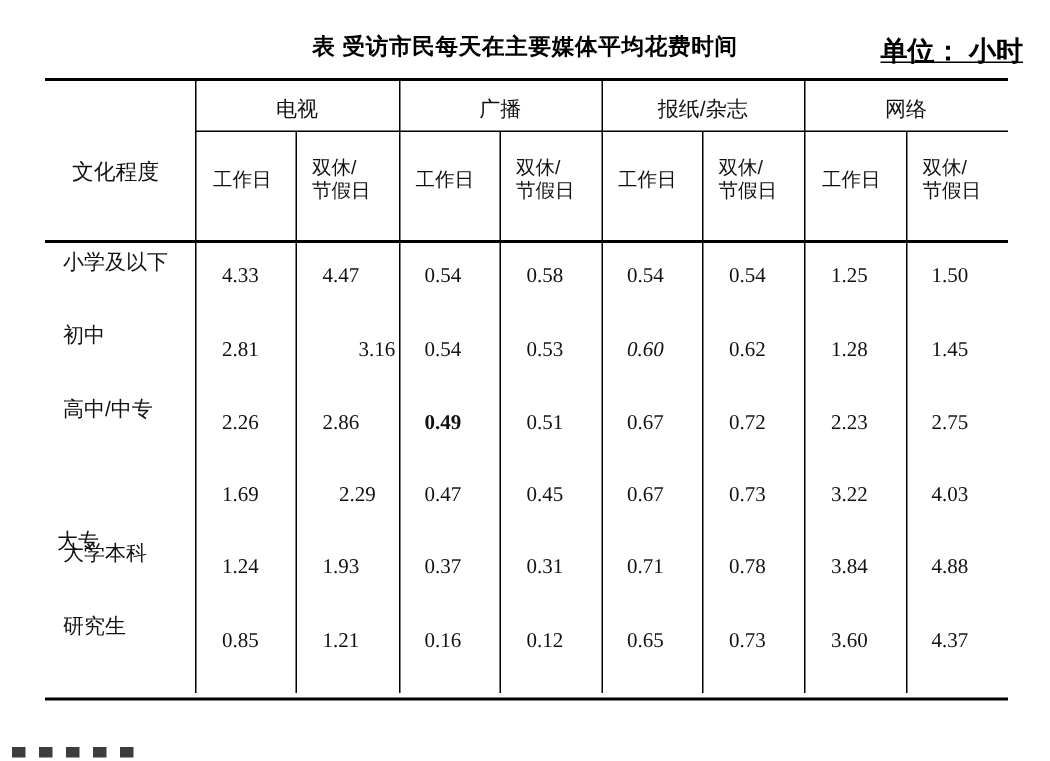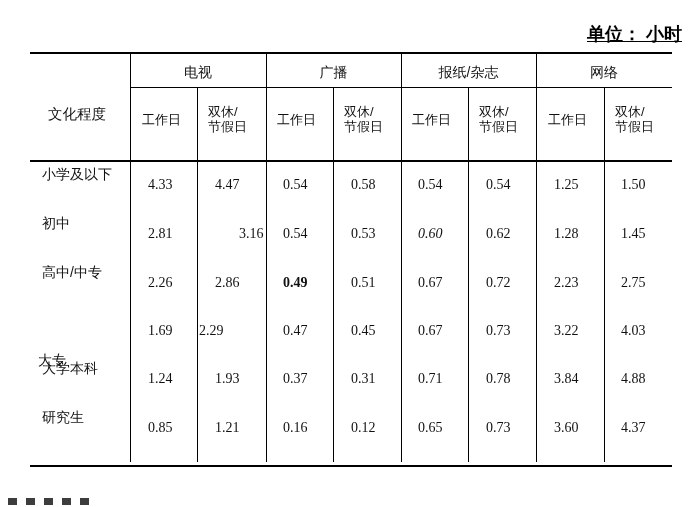--- a/index.html
+++ b/index.html
@@ -123,20 +123,21 @@
     background: #1b1b1b;
     opacity: 0.85;
   }
 </style>
 </head>
 <body>
 
 <div class="page">
 
   <div class="title-row">
+    <div class="table-title">表  受访市民每天在主要媒体平均花费时间</div>
     <div class="unit-label">单位：  小时</div>
   </div>
 
   <div class="rule-top"></div>
   <div class="hline" style="left:130px; top:87px; width:542px;"></div>
   <div class="rule-header"></div>
   <div class="rule-bottom"></div>
 
   <div class="vline" style="left:130px; top:52px; height:410px;"></div>
   <div class="vline" style="left:197px; top:88px; height:374px;"></div>
@@ -201,21 +202,21 @@
   <div class="cell num" style="left:215px; top:275px;">2.86</div>
   <div class="cell num" style="left:283px; top:275px;font-weight:bold;">0.49</div>
   <div class="cell num" style="left:351px; top:275px;">0.51</div>
   <div class="cell num" style="left:418px; top:275px;">0.67</div>
   <div class="cell num" style="left:486px; top:275px;">0.72</div>
   <div class="cell num" style="left:554px; top:275px;">2.23</div>
   <div class="cell num" style="left:621px; top:275px;">2.75</div>
 
   <div class="cell rowlabel" style="left:38px; top:312px;margin-top:40px;">大专</div>
   <div class="cell num" style="left:148px; top:323px;">1.69</div>
-  <div class="cell num" style="left:199px; top:323px;">2.29</div>
+  <div class="cell num" style="left:226px; top:323px;">2.29</div>
   <div class="cell num" style="left:283px; top:323px;">0.47</div>
   <div class="cell num" style="left:351px; top:323px;">0.45</div>
   <div class="cell num" style="left:418px; top:323px;">0.67</div>
   <div class="cell num" style="left:486px; top:323px;">0.73</div>
   <div class="cell num" style="left:554px; top:323px;">3.22</div>
   <div class="cell num" style="left:621px; top:323px;">4.03</div>
 
   <div class="cell rowlabel" style="left:42px; top:360px;">大学本科</div>
   <div class="cell num" style="left:148px; top:371px;">1.24</div>
   <div class="cell num" style="left:215px; top:371px;">1.93</div>

